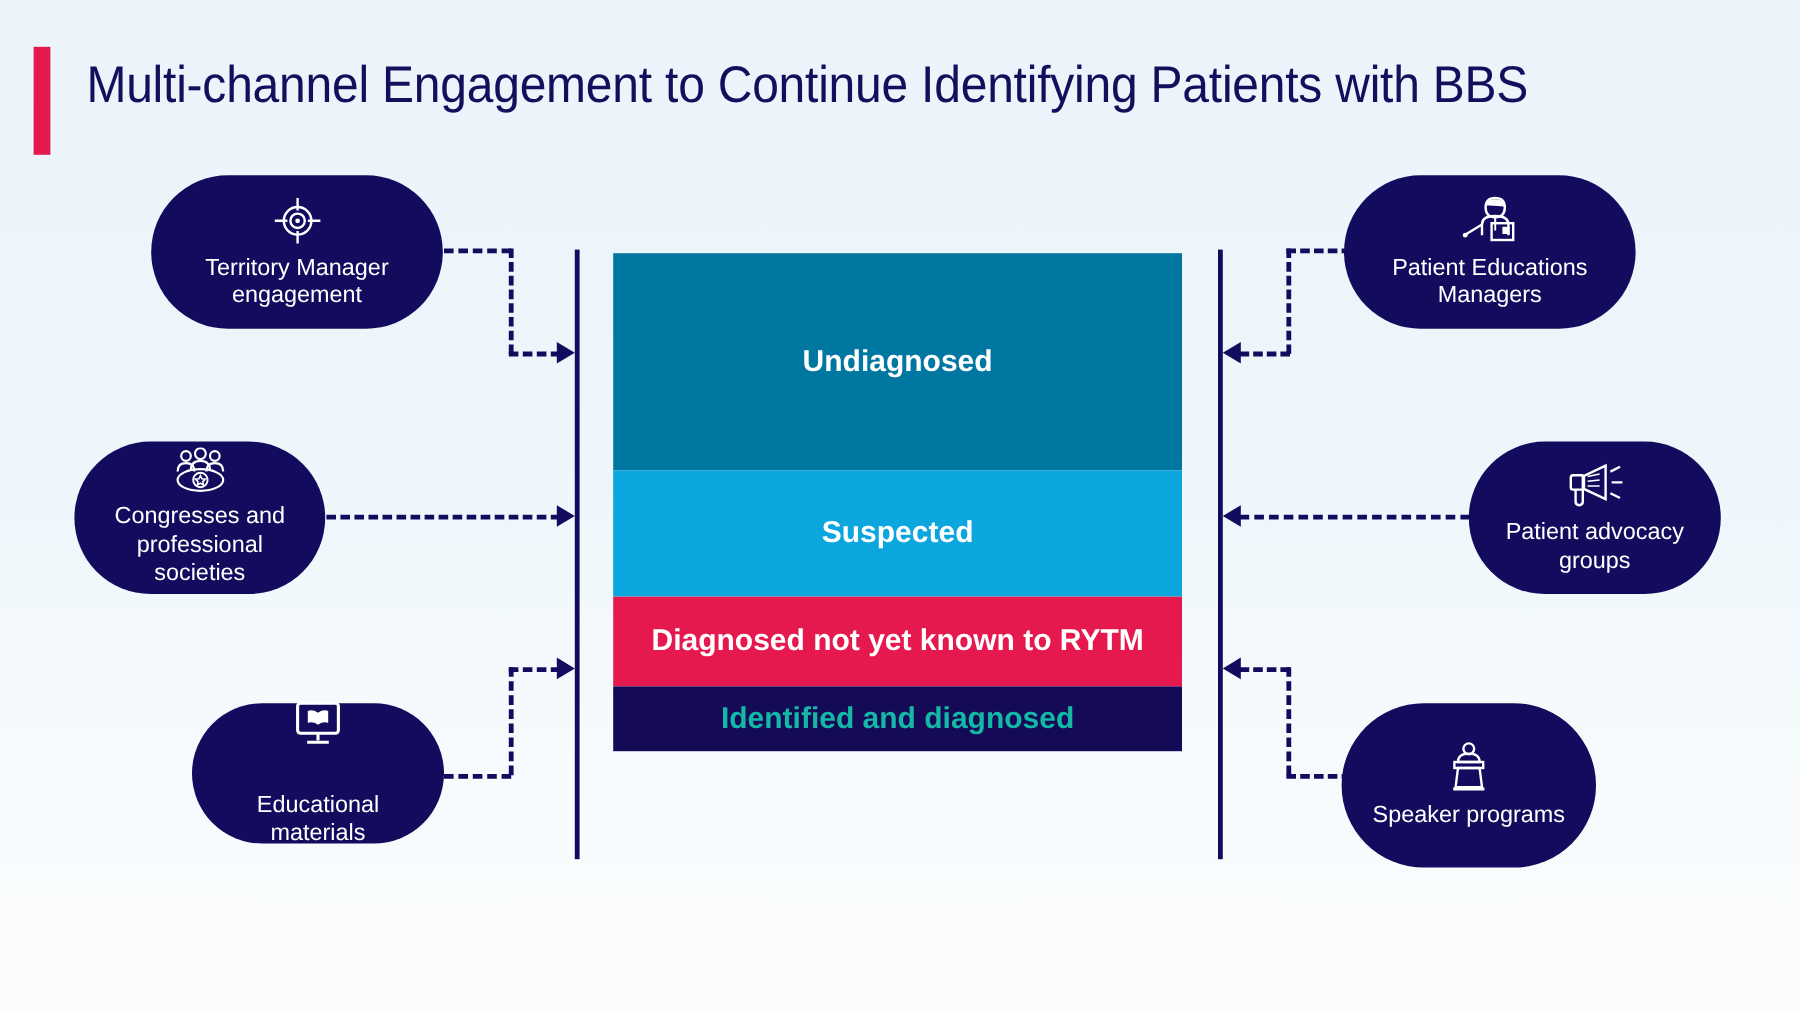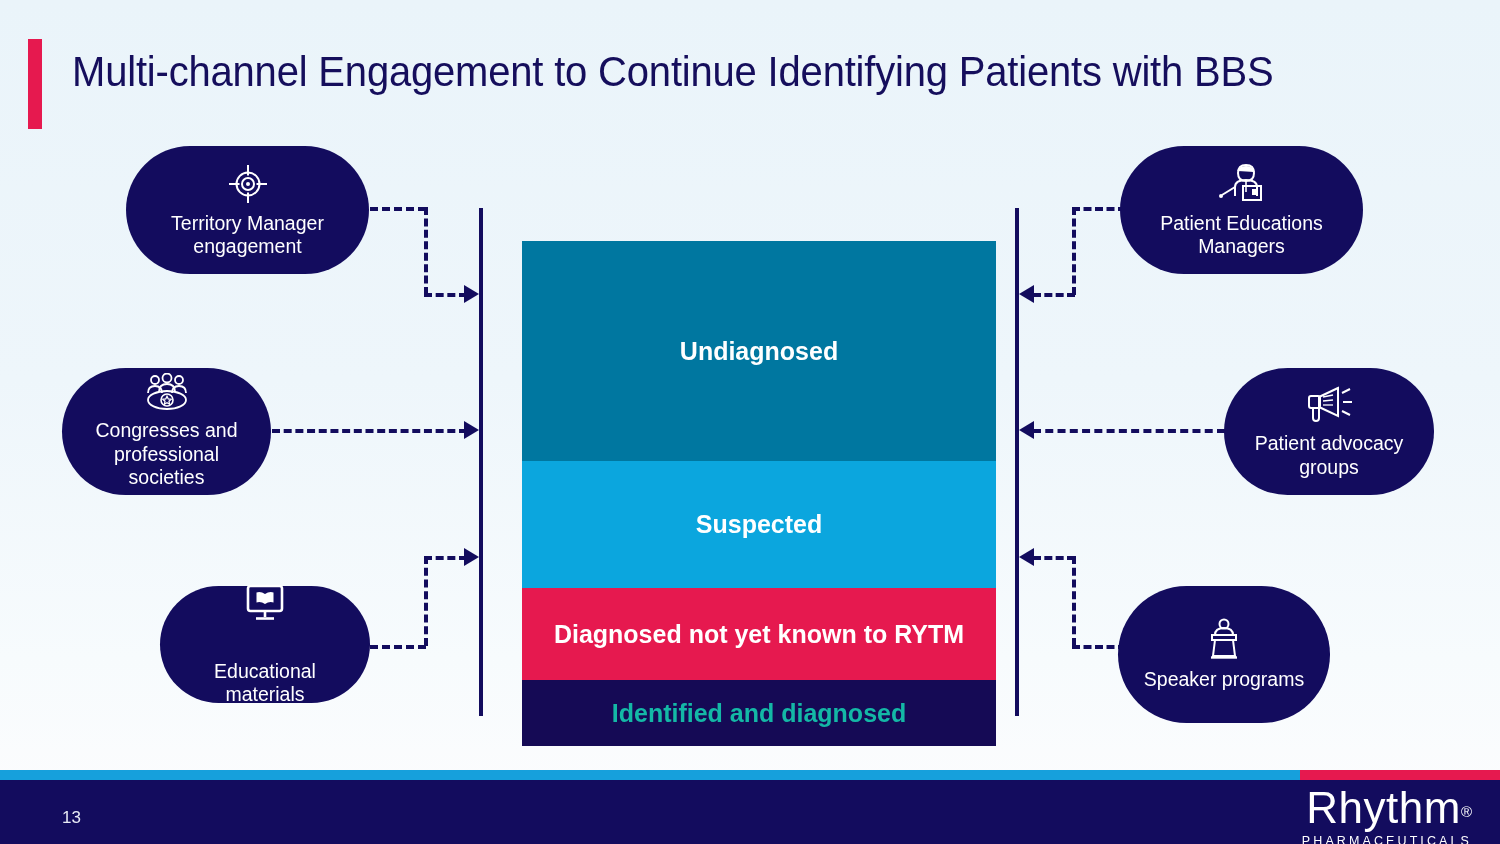--- a/index.html
+++ b/index.html
@@ -115,25 +115,24 @@
     position: absolute;
     width: 0; height: 0;
     border-top: 9px solid transparent;
     border-bottom: 9px solid transparent;
     border-right: 15px solid #130c5e;
   }
 
   
   .bar {
     position: absolute;
-    left: 522px;
+    left: 511px;
     top: 211px;
     width: 474px;
-    height: 505px;
-    margin-top: 30px;
+    height: 415px;
   }
   .band {
     position: absolute;
     left: 0;
     width: 100%;
     display: flex;
     align-items: center;
     justify-content: center;
     color: #ffffff;
     font-weight: bold;
@@ -343,27 +342,14 @@
       <span>Diagnosed not yet known to RYTM</span>
     </div>
     <div class="band" style="top: 43.5%; height: 25.3%; background: rgb(11, 166, 222); color: rgb(255, 255, 255);">
       <span>Suspected</span>
     </div>
     <div class="band" style="top: 87%; height: 13%; background: rgb(21, 10, 85); color: #14b8a6;">
       <span>Identified and diagnosed</span>
     </div>
   </div>
 
-  <div class="footer" style="background: rgb(19, 12, 94);">
-    <div class="footer-stripe">
-      <div class="seg-cyan" style="background: rgb(22, 160, 220);"></div>
-      <div class="seg-pink" style="background: rgb(230, 25, 79);"></div>
-    </div>
-    <div class="page-number">13</div>
-    <div class="logo">
-      <div>
-        <span class="logo-word">Rhythm</span><span class="logo-reg">®</span>
-      </div>
-      <div class="logo-sub">PHARMACEUTICALS</div>
-    </div>
-  </div>
 
 </div>
 
 </body></html>

